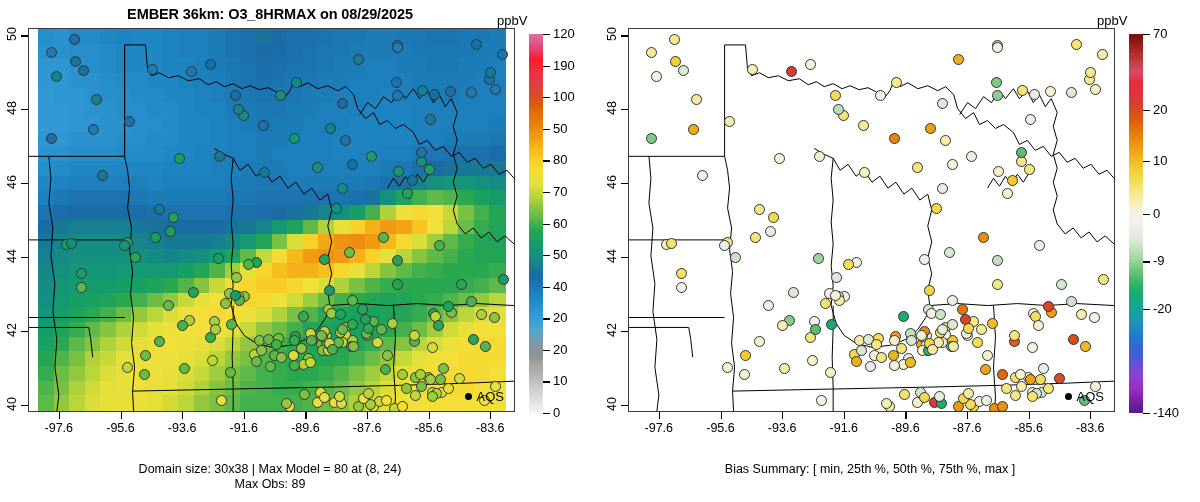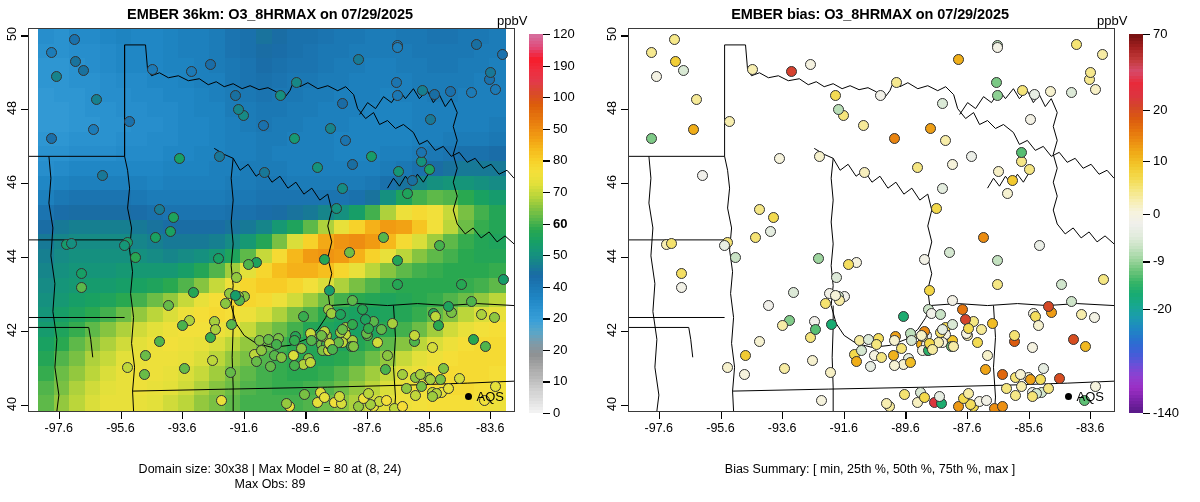--- a/index.html
+++ b/index.html
@@ -38,21 +38,21 @@
   .cblab{position:absolute;font-size:13px;white-space:nowrap;}
 
   .caption{position:absolute;left:0;width:540px;text-align:center;font-size:12.5px;line-height:15px;}
 </style>
 </head>
 <body>
 
 <div class="root">
 
   <div class="panel left">
-    <div class="ptitle">EMBER 36km: O3_8HRMAX on 07/29/2025</div>
+    <div class="ptitle">EMBER 36km: O3_8HRMAX on 08/29/2025</div>
 
     <div class="frame" id="frameL">
       <div class="raster" id="rasterL">
           <div class="rcell" style="left:9.00px;top:0.00px;width:16.17px;height:15.25px;background:rgb(39,142,204);"></div>
           <div class="rcell" style="left:24.57px;top:0.00px;width:16.17px;height:15.25px;background:rgb(42,146,207);"></div>
           <div class="rcell" style="left:40.13px;top:0.00px;width:16.17px;height:15.25px;background:rgb(36,139,201);"></div>
           <div class="rcell" style="left:55.70px;top:0.00px;width:16.17px;height:15.25px;background:rgb(36,139,201);"></div>
           <div class="rcell" style="left:71.27px;top:0.00px;width:16.17px;height:15.25px;background:rgb(32,135,197);"></div>
           <div class="rcell" style="left:86.83px;top:0.00px;width:16.17px;height:15.25px;background:rgb(30,132,193);"></div>
           <div class="rcell" style="left:102.40px;top:0.00px;width:16.17px;height:15.25px;background:rgb(32,135,197);"></div>
@@ -1229,41 +1229,40 @@
         <div class="cblab" style="left:553px;top:57.6px;">190</div>
         <div class="cbtick" style="left:543px;top:97.2px;width:7px;"></div>
         <div class="cblab" style="left:553px;top:89.2px;">100</div>
         <div class="cbtick" style="left:543px;top:128.8px;width:7px;"></div>
         <div class="cblab" style="left:553px;top:120.8px;">50</div>
         <div class="cbtick" style="left:543px;top:160.3px;width:7px;"></div>
         <div class="cblab" style="left:553px;top:152.3px;">80</div>
         <div class="cbtick" style="left:543px;top:191.9px;width:7px;"></div>
         <div class="cblab" style="left:553px;top:183.9px;">70</div>
         <div class="cbtick" style="left:543px;top:223.5px;width:7px;"></div>
-        <div class="cblab" style="left:553px;top:215.5px;font-weight:bold;">60</div>
+        <div class="cblab" style="left:553px;top:215.5px;">60</div>
         <div class="cbtick" style="left:543px;top:255.1px;width:7px;"></div>
         <div class="cblab" style="left:553px;top:247.1px;">50</div>
         <div class="cbtick" style="left:543px;top:286.7px;width:7px;"></div>
         <div class="cblab" style="left:553px;top:278.7px;">40</div>
         <div class="cbtick" style="left:543px;top:318.3px;width:7px;"></div>
         <div class="cblab" style="left:553px;top:310.3px;">20</div>
         <div class="cbtick" style="left:543px;top:349.8px;width:7px;"></div>
         <div class="cblab" style="left:553px;top:341.8px;">20</div>
         <div class="cbtick" style="left:543px;top:381.4px;width:7px;"></div>
         <div class="cblab" style="left:553px;top:373.4px;">10</div>
         <div class="cbtick" style="left:543px;top:413.0px;width:7px;"></div>
         <div class="cblab" style="left:553px;top:405.0px;">0</div>
       </div>
 
     <div class="caption" style="top:462px;">Domain size: 30x38 | Max Model = 80 at (8, 24)</div>
     <div class="caption" style="top:477px;">Max Obs: 89</div>
   </div>
 
   <div class="panel right">
-    <div class="ptitle">EMBER bias: O3_8HRMAX on 07/29/2025</div>
 
     <div class="frame" id="frameR">
       <svg class="mapsvg" viewBox="0 0 487 384" preserveAspectRatio="none">
         <g fill="none" stroke="#000" stroke-width="1" stroke-linejoin="round">
           <path d="M0,128 L96,128 L96,16 L117,16 L119,40 L123,47 L131,44 L140,49 L150,47 L160,52 L171,50 L180,56 L188,53 L196,58 L205,55 L214,60 L222,57 L231,61 L240,59 L248,63"></path>
           <path d="M96,128 L99,142 L101,160 L99,180 L103,200 L101,222 L104,244 L102,266 L105,290 L103,316 L106,340 L104,364 L105,384"></path>
           <path d="M0,212 L96,212"></path>
           <path d="M0,300 L60,300 L62,312 L64,330"></path>
           <path d="M248,63 L256,70 L262,62 L266,52 L272,58 L280,54 L290,60 L300,57 L310,62 L318,58"></path>
           <path d="M318,58 L326,66 L330,80 L338,90 L346,84 L352,96 L360,92 L368,100 L376,96 L386,104"></path>

